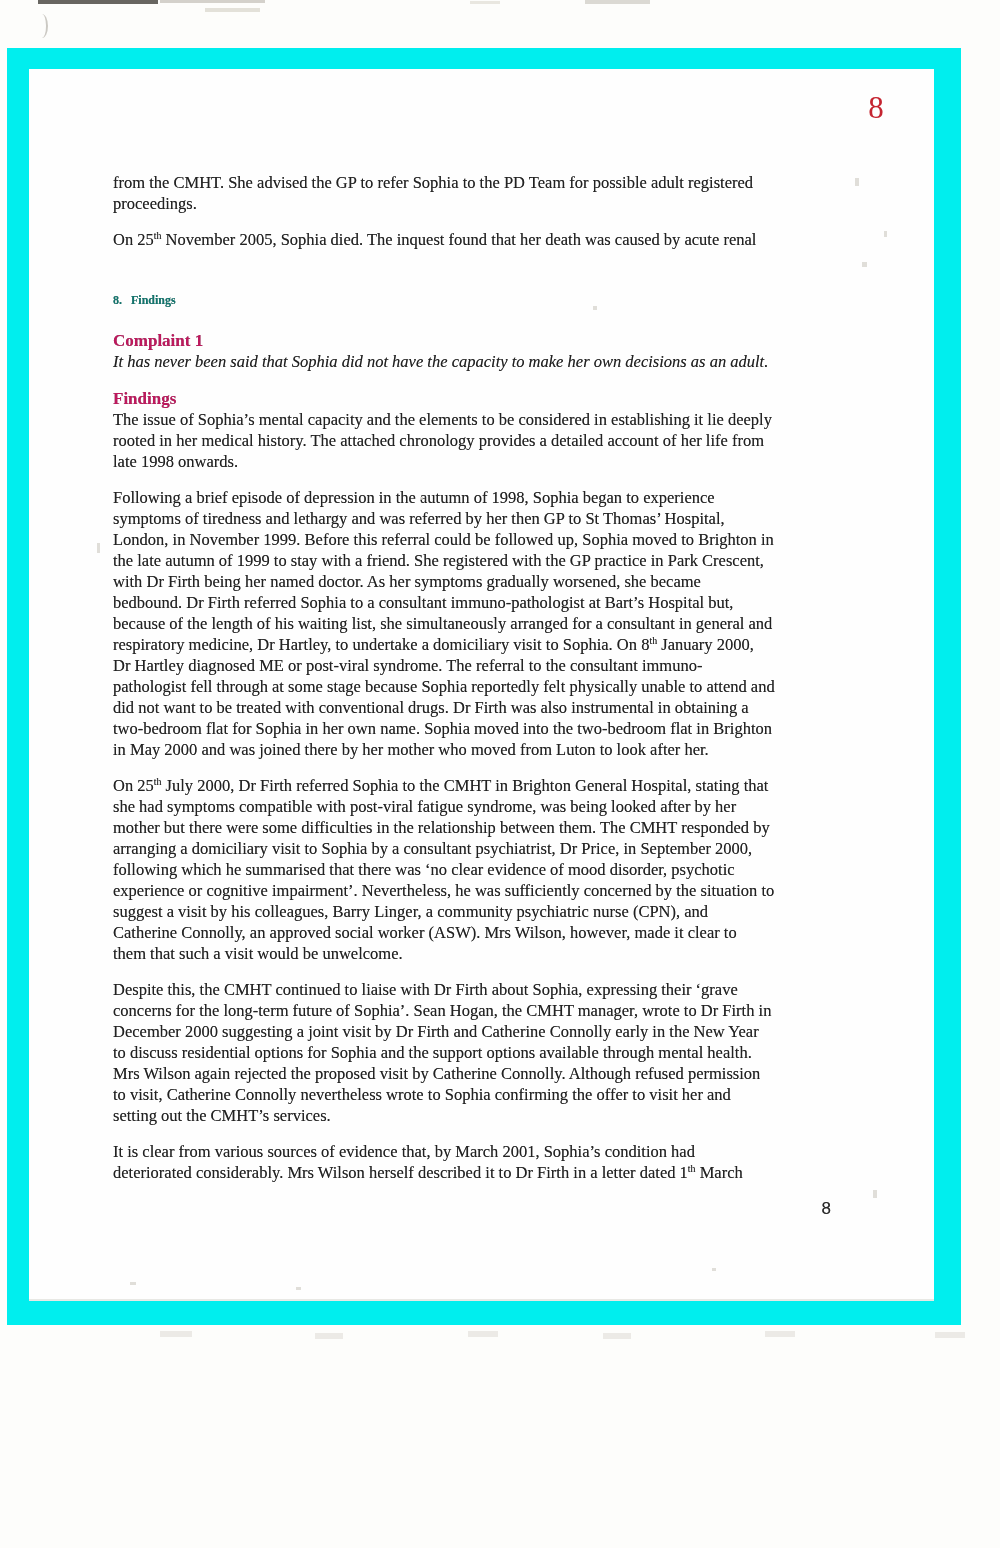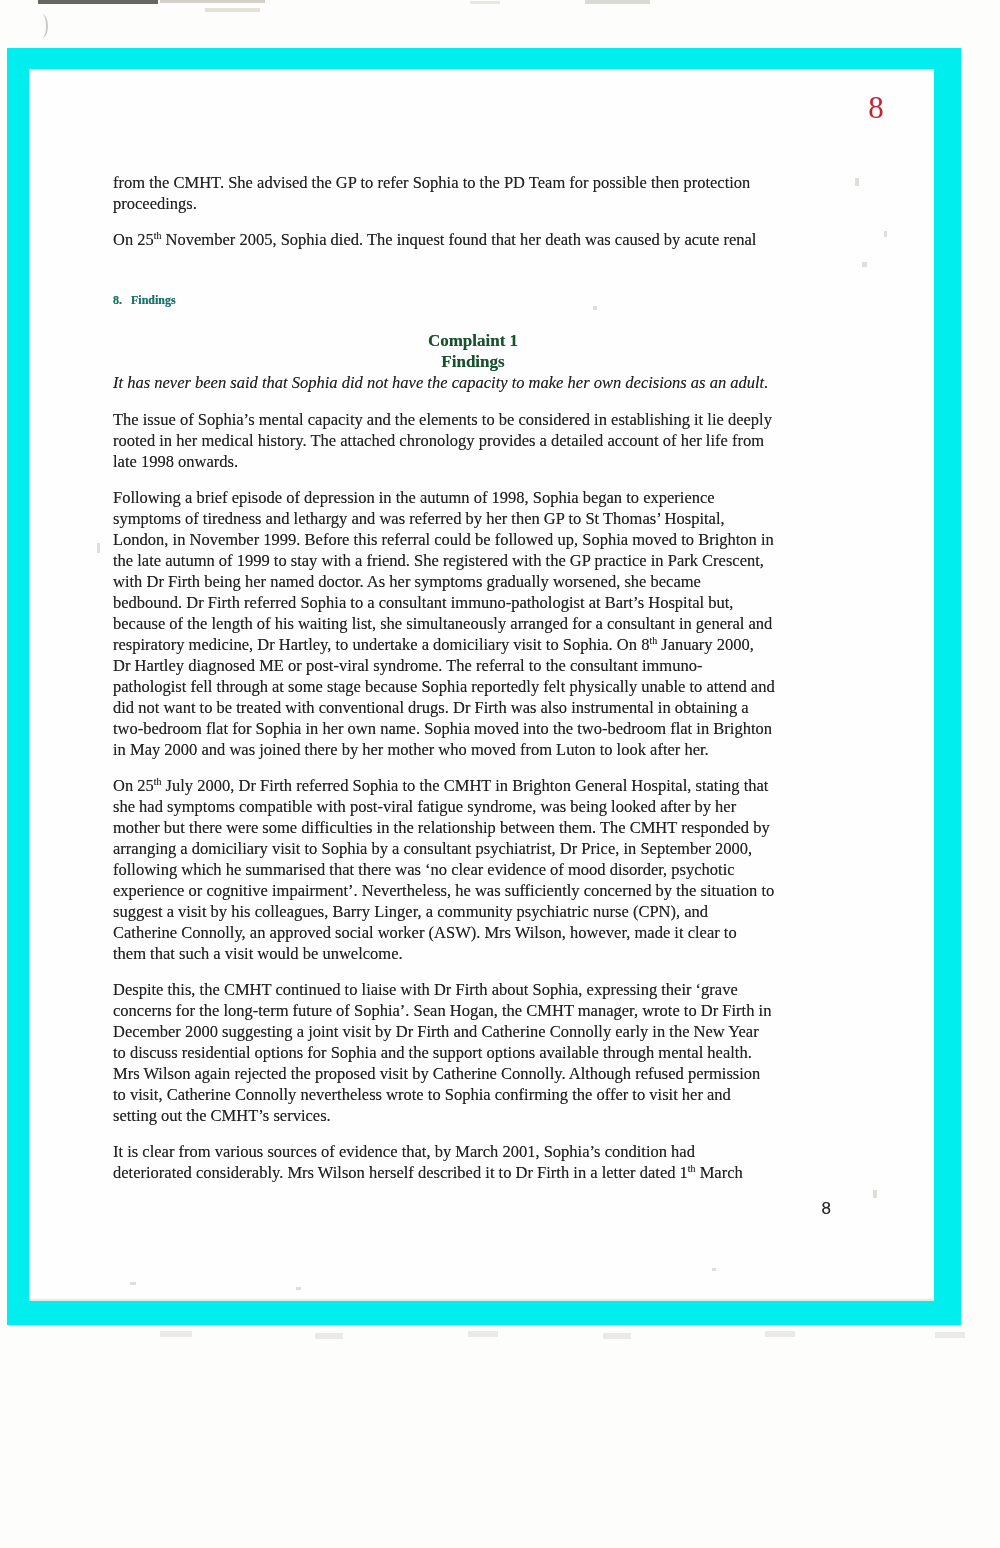--- a/index.html
+++ b/index.html
@@ -30,21 +30,21 @@
     text-align:center;
   }
   .textcol{
     position:absolute;left:113px;top:172px;width:720px;
     font-size:16.5px;line-height:21px;color:#222;
     text-shadow:0 0 .5px rgba(40,40,40,.55);
   }
   .blk{white-space:pre-wrap;}
   .blk-p{margin:0 0 15px 0;}
   .blk-h{margin:40px 0 19px 0;font-weight:700;color:#0f766e;font-size:12px;}
-  .blk-h2{margin:0;font-weight:700;color:#14532d;font-size:17px;text-align:center;}
+  .blk-h2{margin:0;font-weight:700;color:#be185d;font-size:17px;}
   .blk-i{margin:0 0 16px 0;font-style:italic;}
   .sup{vertical-align:super;font-size:0.6em;line-height:0;}
   .pagenum-bottom{
     margin-top:2px;text-align:right;padding-right:2px;
     font-family:"Liberation Sans",sans-serif;font-size:17px;color:#2a2a2a;
     white-space:normal;
   }
   .speck{position:absolute;background:#d6d3cc;opacity:.75;pointer-events:none;}
 </style>
 </head>
@@ -57,26 +57,26 @@
 <div class="artifact" style="left:585px;top:0;width:65px;height:4px;background:#d2d0c9;opacity:.8;"></div>
 <div class="curve-mark"></div>
 
 <div class="frame"></div>
 
 <div class="page"></div>
 
 <div class="pagenum-red">8</div>
 
 <div class="textcol">
-    <div class="blk blk-p"><span>from the CMHT. She advised the GP to refer Sophia to the PD Team for possible then protection</span><br><span>proceedings.</span></div>
+    <div class="blk blk-p"><span>from the CMHT. She advised the GP to refer Sophia to the PD Team for possible adult registered</span><br><span>proceedings.</span></div>
     <div class="blk blk-p"><span>On 25</span><span class="sup">th</span><span> November 2005, Sophia died. The inquest found that her death was caused by acute renal</span><br></div>
     <div class="blk blk-h"><span>8.   Findings</span></div>
     <div class="blk blk-h2"><span>Complaint 1</span></div>
+    <div class="blk blk-i"><span>It has never been said that Sophia did not have the capacity to make her own decisions as an adult.</span></div>
     <div class="blk blk-h2"><span>Findings</span></div>
-    <div class="blk blk-i"><span>It has never been said that Sophia did not have the capacity to make her own decisions as an adult.</span></div>
     <div class="blk blk-p"><span>The issue of Sophia’s mental capacity and the elements to be considered in establishing it lie deeply</span><br><span>rooted in her medical history. The attached chronology provides a detailed account of her life from</span><br><span>late 1998 onwards.</span></div>
     <div class="blk blk-p"><span>Following a brief episode of depression in the autumn of 1998, Sophia began to experience</span><br><span>symptoms of tiredness and lethargy and was referred by her then GP to St Thomas’ Hospital,</span><br><span>London, in November 1999. Before this referral could be followed up, Sophia moved to Brighton in</span><br><span>the late autumn of 1999 to stay with a friend. She registered with the GP practice in Park Crescent,</span><br><span>with Dr Firth being her named doctor. As her symptoms gradually worsened, she became</span><br><span>bedbound. Dr Firth referred Sophia to a consultant immuno-pathologist at Bart’s Hospital but,</span><br><span>because of the length of his waiting list, she simultaneously arranged for a consultant in general and</span><br><span>respiratory medicine, Dr Hartley, to undertake a domiciliary visit to Sophia. On 8</span><span class="sup">th</span><span> January 2000,</span><br><span>Dr Hartley diagnosed ME or post-viral syndrome. The referral to the consultant immuno-</span><br><span>pathologist fell through at some stage because Sophia reportedly felt physically unable to attend and</span><br><span>did not want to be treated with conventional drugs. Dr Firth was also instrumental in obtaining a</span><br><span>two-bedroom flat for Sophia in her own name. Sophia moved into the two-bedroom flat in Brighton</span><br><span>in May 2000 and was joined there by her mother who moved from Luton to look after her.</span></div>
     <div class="blk blk-p"><span>On 25</span><span class="sup">th</span><span> July 2000, Dr Firth referred Sophia to the CMHT in Brighton General Hospital, stating that</span><br><span>she had symptoms compatible with post-viral fatigue syndrome, was being looked after by her</span><br><span>mother but there were some difficulties in the relationship between them. The CMHT responded by</span><br><span>arranging a domiciliary visit to Sophia by a consultant psychiatrist, Dr Price, in September 2000,</span><br><span>following which he summarised that there was ‘no clear evidence of mood disorder, psychotic</span><br><span>experience or cognitive impairment’. Nevertheless, he was sufficiently concerned by the situation to</span><br><span>suggest a visit by his colleagues, Barry Linger, a community psychiatric nurse (CPN), and</span><br><span>Catherine Connolly, an approved social worker (ASW). Mrs Wilson, however, made it clear to</span><br><span>them that such a visit would be unwelcome.</span></div>
     <div class="blk blk-p"><span>Despite this, the CMHT continued to liaise with Dr Firth about Sophia, expressing their ‘grave</span><br><span>concerns for the long-term future of Sophia’. Sean Hogan, the CMHT manager, wrote to Dr Firth in</span><br><span>December 2000 suggesting a joint visit by Dr Firth and Catherine Connolly early in the New Year</span><br><span>to discuss residential options for Sophia and the support options available through mental health.</span><br><span>Mrs Wilson again rejected the proposed visit by Catherine Connolly. Although refused permission</span><br><span>to visit, Catherine Connolly nevertheless wrote to Sophia confirming the offer to visit her and</span><br><span>setting out the CMHT’s services.</span></div>
     <div class="blk blk-p"><span>It is clear from various sources of evidence that, by March 2001, Sophia’s condition had</span><br><span>deteriorated considerably. Mrs Wilson herself described it to Dr Firth in a letter dated 1</span><span class="sup">th</span><span> March</span></div>
     <div class="pagenum-bottom">8</div>
   </div>
 
 <div class="speck" style="left:855px;top:178px;width:4px;height:8px;"></div>
 <div class="speck" style="left:862px;top:262px;width:5px;height:5px;"></div>

